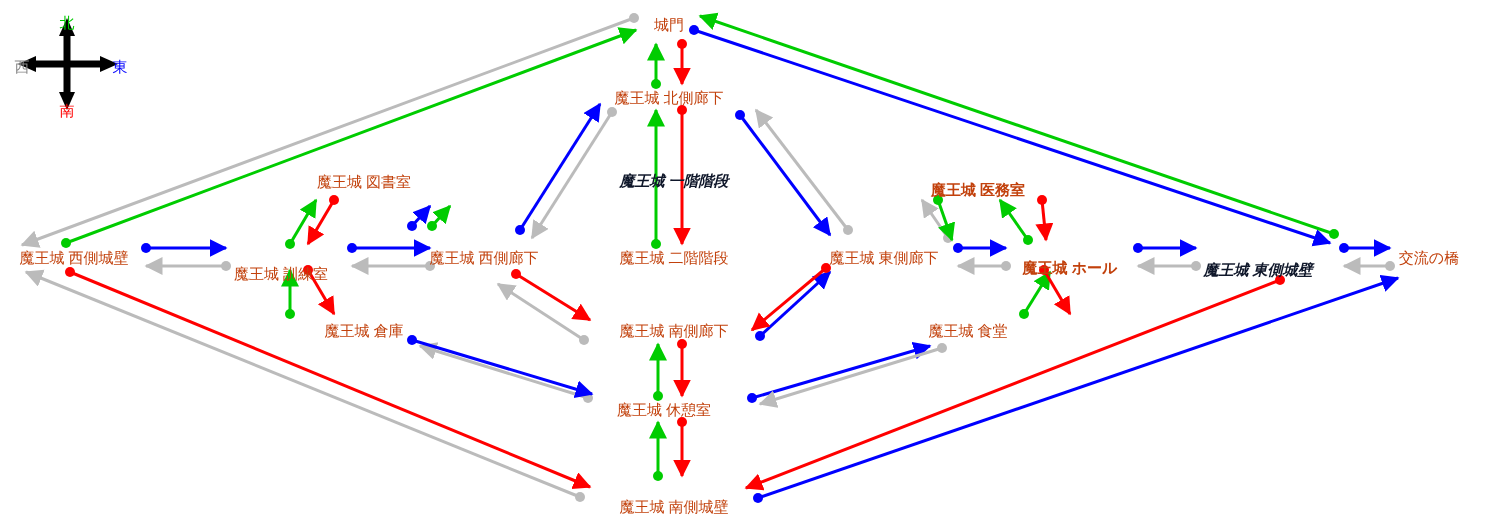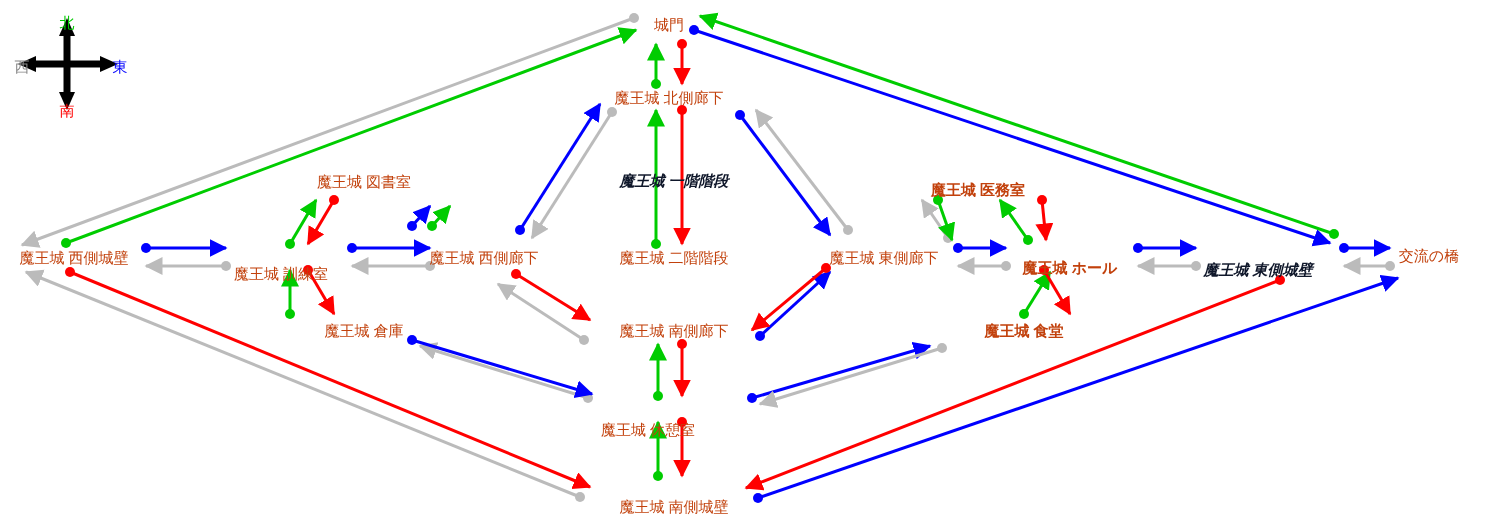--- a/index.html
+++ b/index.html
@@ -171,20 +171,20 @@
       <span class="node-label magenta" style="left: 674px; top: 180px;">魔王城 一階階段</span>
       <span class="node-label" style="left: 364px; top: 181px;">魔王城 図書室</span>
       <span class="node-label" style="left: 978px; top: 189px; font-weight: bold;">魔王城 医務室</span>
       <span class="node-label" style="left: 674px; top: 257px;">魔王城 二階階段</span>
       <span class="node-label" style="left: 74px; top: 257px;">魔王城 西側城壁</span>
       <span class="node-label" style="left: 281px; top: 273px;">魔王城 訓練室</span>
       <span class="node-label" style="left: 484px; top: 257px;">魔王城 西側廊下</span>
       <span class="node-label" style="left: 884px; top: 257px;">魔王城 東側廊下</span>
       <span class="node-label" style="left: 1070px; top: 267px; font-weight: bold;">魔王城 ホール</span>
       <span class="node-label magenta" style="left: 1258px; top: 261px; margin-top: 8px;">魔王城 東側城壁</span>
-      <span class="node-label" style="left: 1429px; top: 257px; font-family: Liberation Mono, monospace;">交流の橋</span>
+      <span class="node-label" style="left: 1429px; top: 257px;">交流の橋</span>
       <span class="node-label" style="left: 364px; top: 330px;">魔王城 倉庫</span>
       <span class="node-label" style="left: 674px; top: 330px;">魔王城 南側廊下</span>
-      <span class="node-label" style="left: 1024px; top: 330px; font-weight: bold;">魔王城 食堂</span>
-      <span class="node-label" style="left: 648px; top: 409px; margin-top: 20px;">魔王城 休憩室</span>
+      <span class="node-label" style="left: 968px; top: 330px;">魔王城 食堂</span>
+      <span class="node-label" style="left: 664px; top: 409px;">魔王城 休憩室</span>
       <span class="node-label" style="left: 674px; top: 506px;">魔王城 南側城壁</span>
     </div>
 </div>
 
 </body></html>

